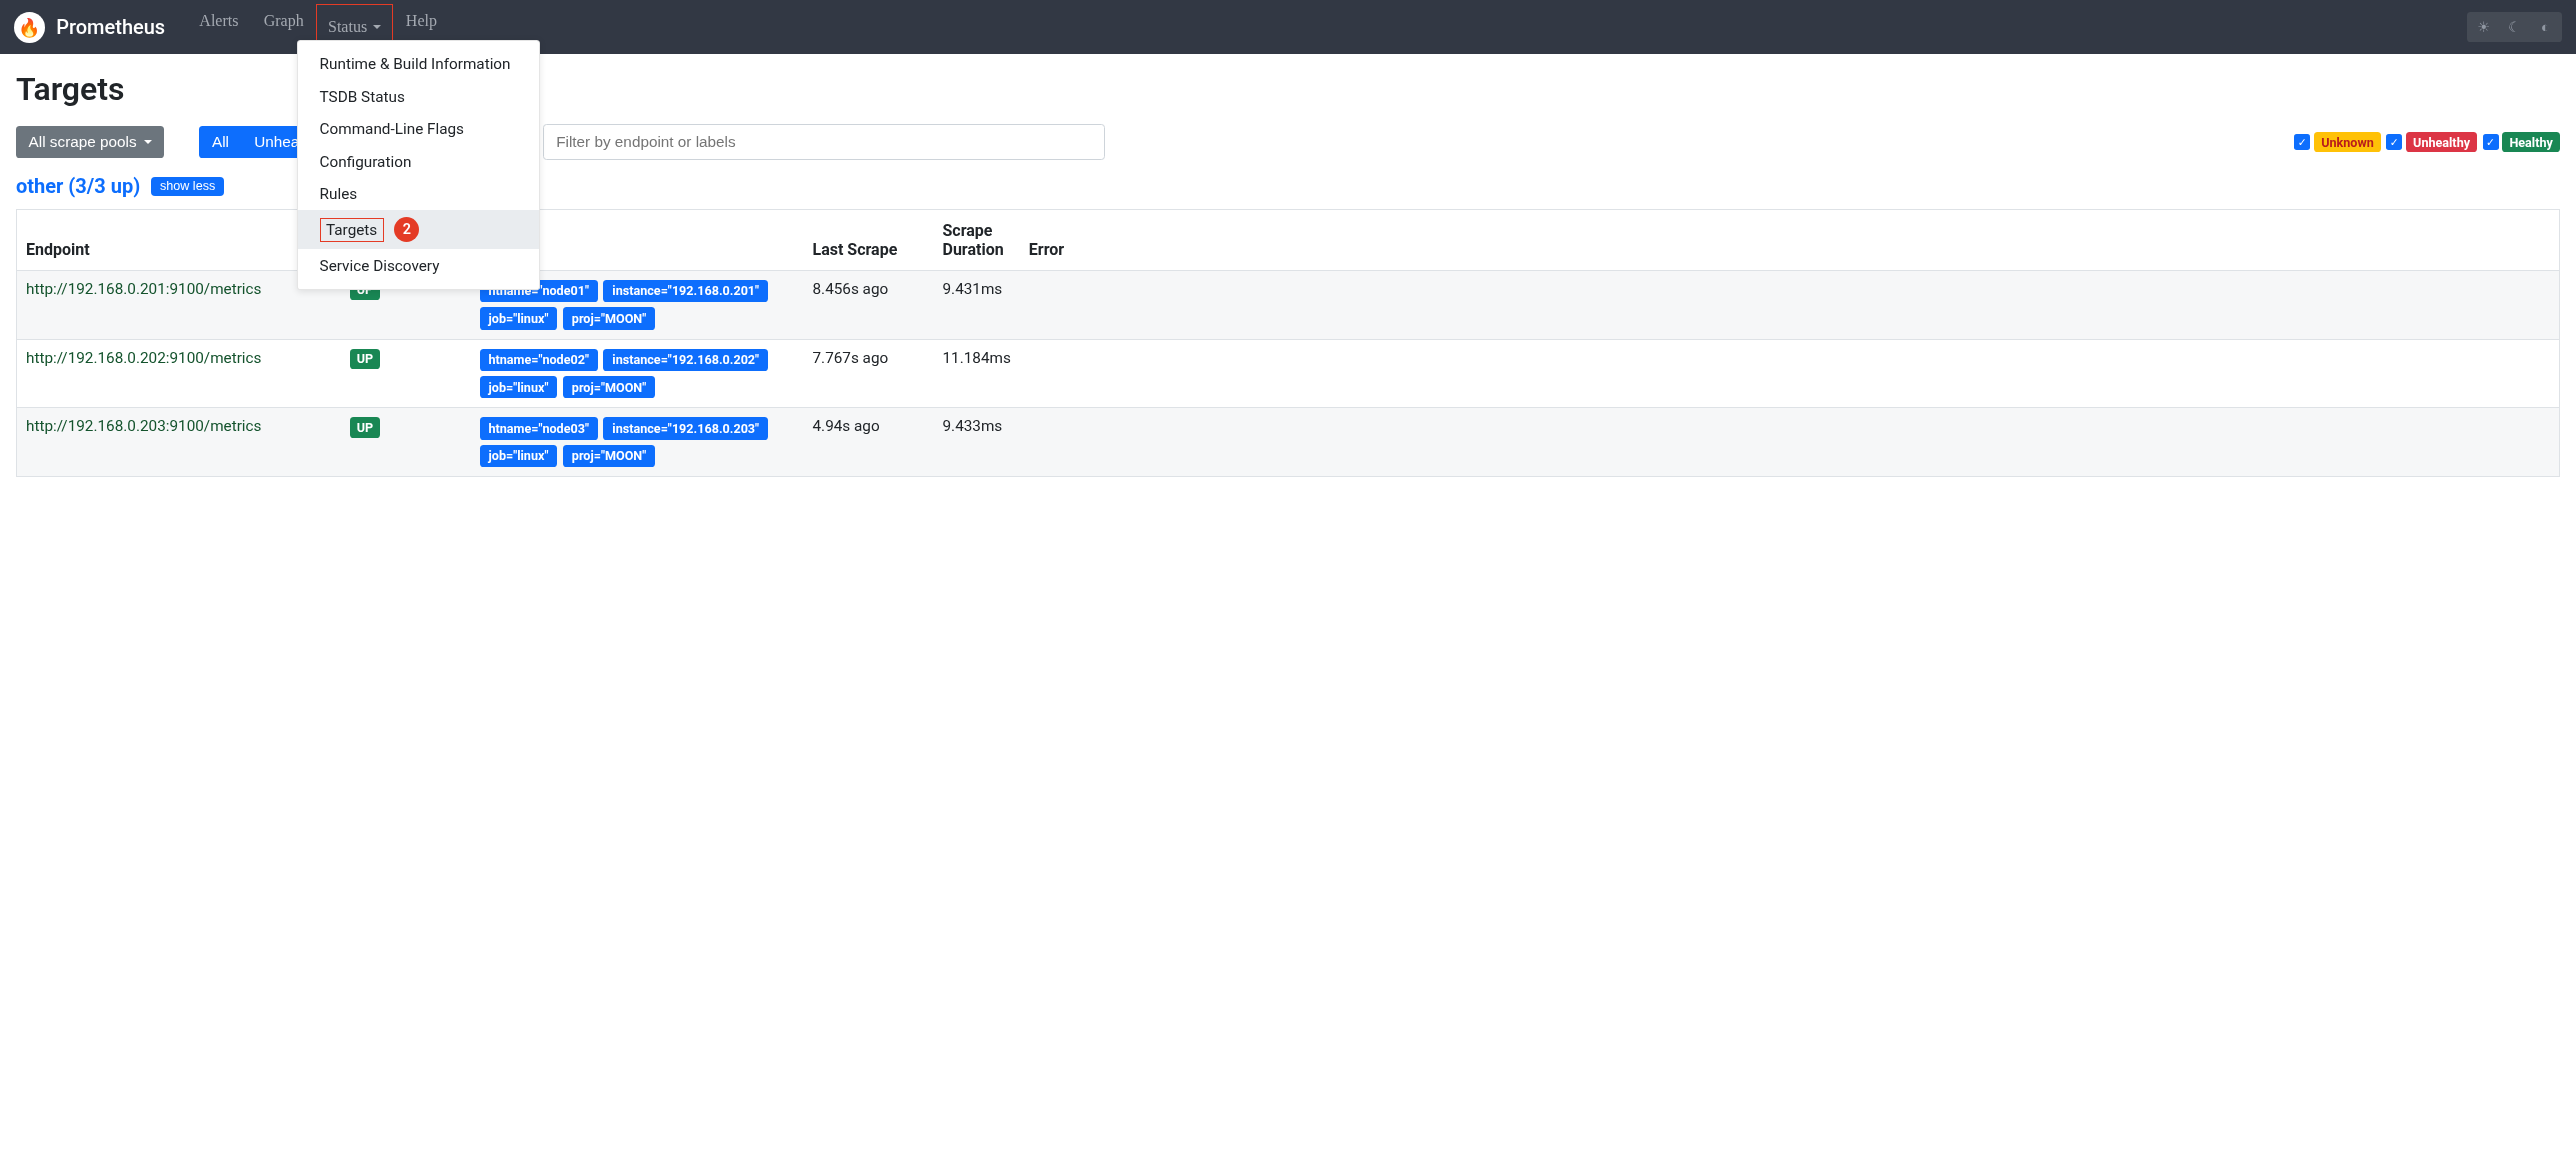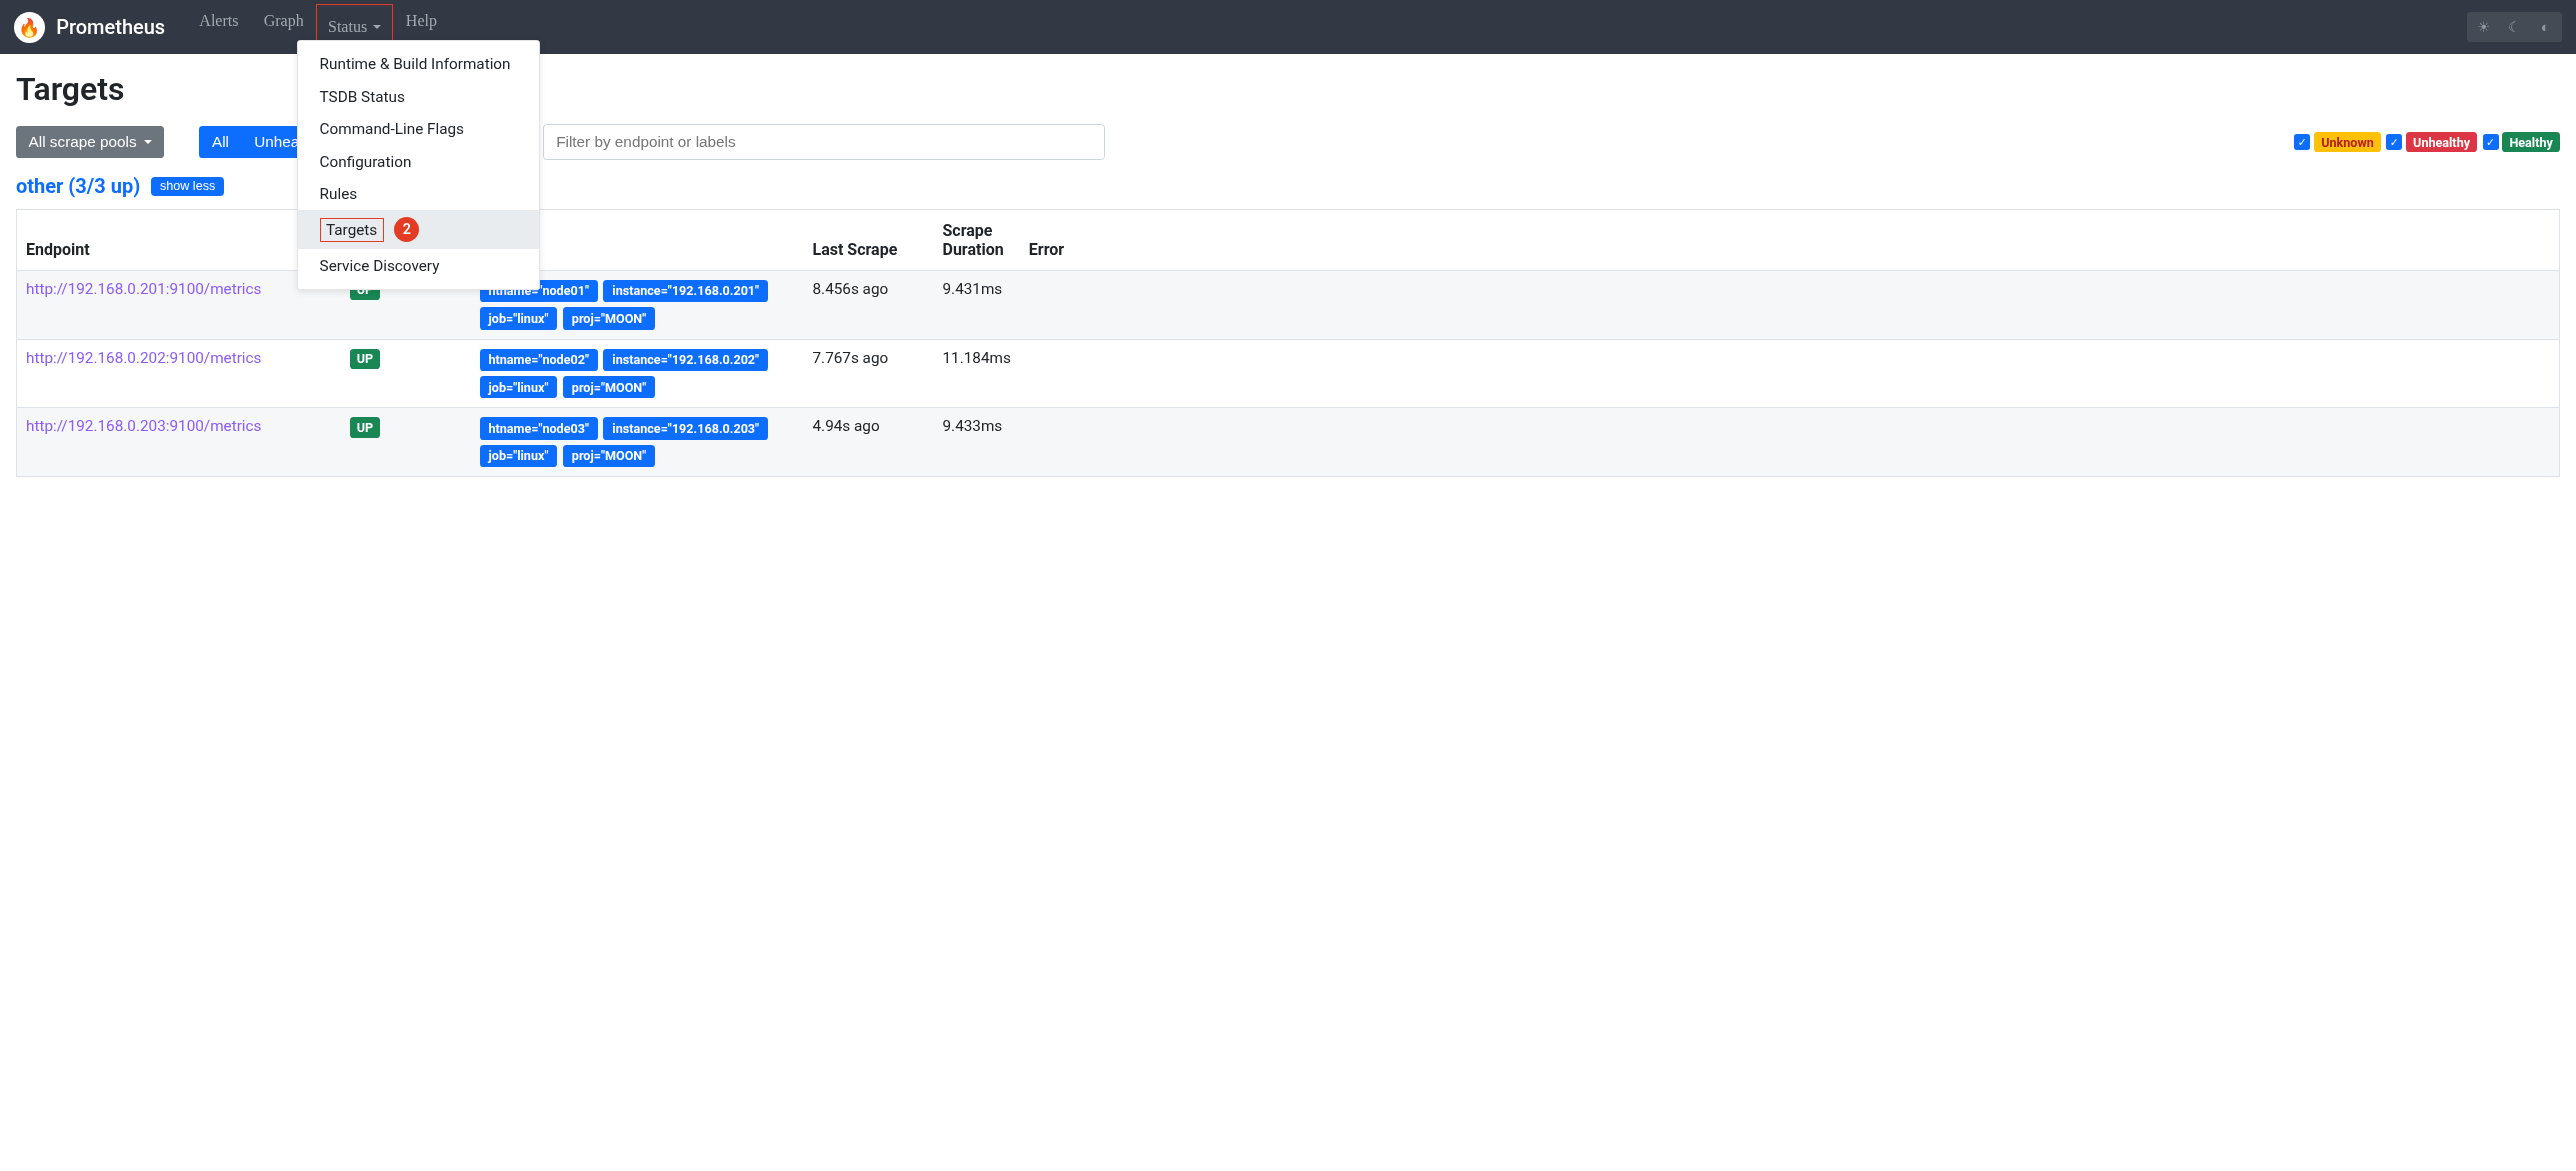--- a/index.html
+++ b/index.html
@@ -50,21 +50,21 @@
   
   .pool-header { display: flex; align-items: center; gap: 10.8px; margin-bottom: 10.8px; }
   .pool-title { color: #0d6efd; font-size: 20px; font-weight: 700; cursor: pointer; }
   .btn-sm { padding: 2.7px 9px; font-size: 12.6px; border-radius: 4px; }
   
   .table { width: 100%; border-collapse: collapse; border: 0.9px solid #dee2e6; }
   .table th { text-align: left; padding: 10.8px 9px; font-weight: 700; font-size: 16px; border-bottom: 0.9px solid #dee2e6; vertical-align: bottom; }
   .table td { padding: 9px; border-bottom: 0.9px solid #dee2e6; vertical-align: top; font-size: 15.3px; }
   .table tbody tr { background: #f6f7f8; }
   .table tbody tr:nth-child(even) { background: #fff; }
-  .endpoint-link { color: #8b5cf6; text-decoration: none; }
+  .endpoint-link { color: #14532d; text-decoration: none; }
   .state-badge { display: inline-block; padding: 2.7px 7.2px; border-radius: 3.6px; font-size: 12.6px; font-weight: 700; color: #fff; background: #198754; }
   .labels { display: flex; flex-wrap: wrap; gap: 5.4px; }
   .label-pill { background: #0d6efd; color: #fff; padding: 3.6px 9px; border-radius: 3.6px; font-size: 12.6px; font-weight: 700; }
   
   .col-endpoint { width: 324px; }
   .col-state { width: 130px; }
   .col-labels { width: 333px; }
   .col-lastscrape { width: 130px; }
   .col-duration { width: 76px; }
 </style>

